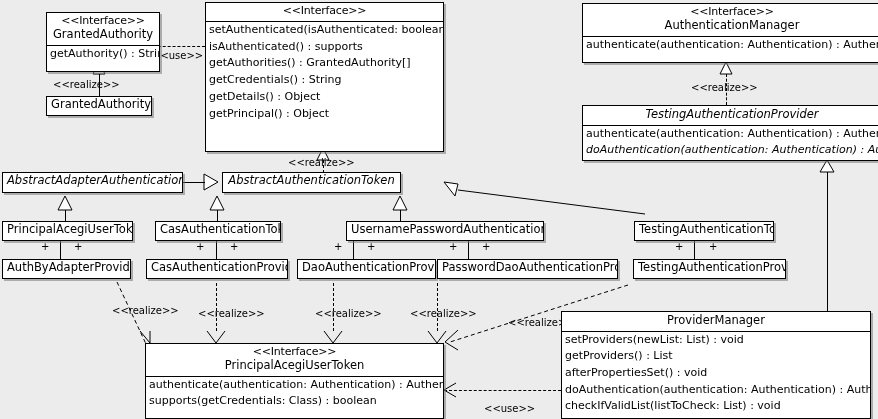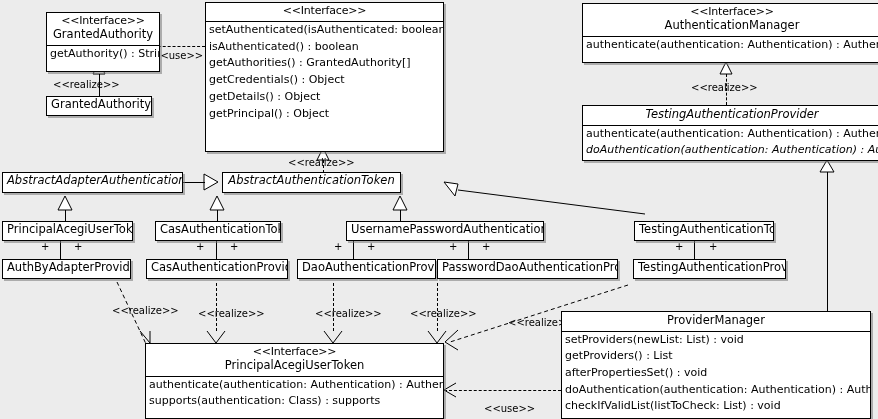--- a/index.html
+++ b/index.html
@@ -215,23 +215,23 @@
       <span class="cls-name">GrantedAuthorityImpl</span>
     </div>
   </div>
 
   <div class="uml-class" style="left:205px; top:2px; width:239px; height:150px;">
     <div class="uml-head with-sep">
       <span class="stereotype">&lt;&lt;Interface&gt;&gt;</span>
     </div>
     <div class="uml-body">
       <span class="member">setAuthenticated(isAuthenticated: boolean) : void</span>
-      <span class="member">isAuthenticated() : boolean</span>
+      <span class="member">isAuthenticated() : supports</span>
       <span class="member">getAuthorities() : GrantedAuthority[]</span>
-      <span class="member">getCredentials() : Object</span>
+      <span class="member">getCredentials() : String</span>
       <span class="member">getDetails() : Object</span>
       <span class="member">getPrincipal() : Object</span>
     </div>
   </div>
 
   <div class="uml-class" style="left:582px; top:3px; width:300px; height:60px;">
     <div class="uml-head with-sep">
       <span class="stereotype">&lt;&lt;Interface&gt;&gt;</span>
       <span class="cls-name">AuthenticationManager</span>
     </div>
@@ -316,21 +316,21 @@
     </div>
   </div>
 
   <div class="uml-class" style="left:145px; top:343px; width:299px; height:76px;">
     <div class="uml-head with-sep">
       <span class="stereotype">&lt;&lt;Interface&gt;&gt;</span>
       <span class="cls-name">PrincipalAcegiUserToken</span>
     </div>
     <div class="uml-body">
       <span class="member">authenticate(authentication: Authentication) : Authentication</span>
-      <span class="member">supports(authentication: Class) : supports</span>
+      <span class="member">supports(getCredentials: Class) : boolean</span>
     </div>
   </div>
 
   <div class="uml-class" style="left:561px; top:311px; width:310px; height:108px;">
     <div class="uml-head with-sep simple" style="padding:2px 4px 3px 4px;">
       <span class="cls-name">ProviderManager</span>
     </div>
     <div class="uml-body">
       <span class="member">setProviders(newList: List) : void</span>
       <span class="member">getProviders() : List</span>

